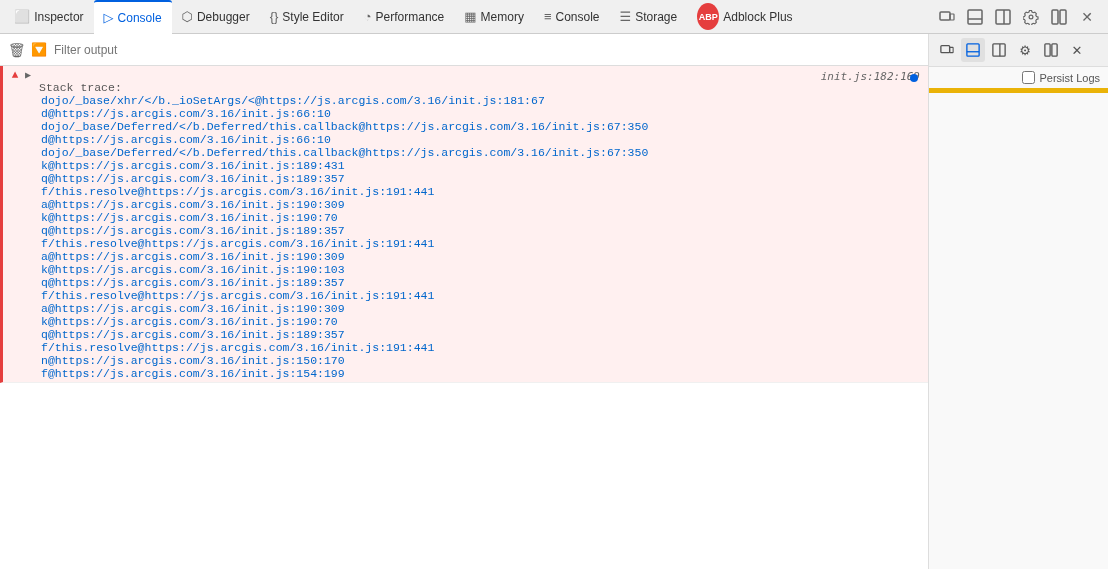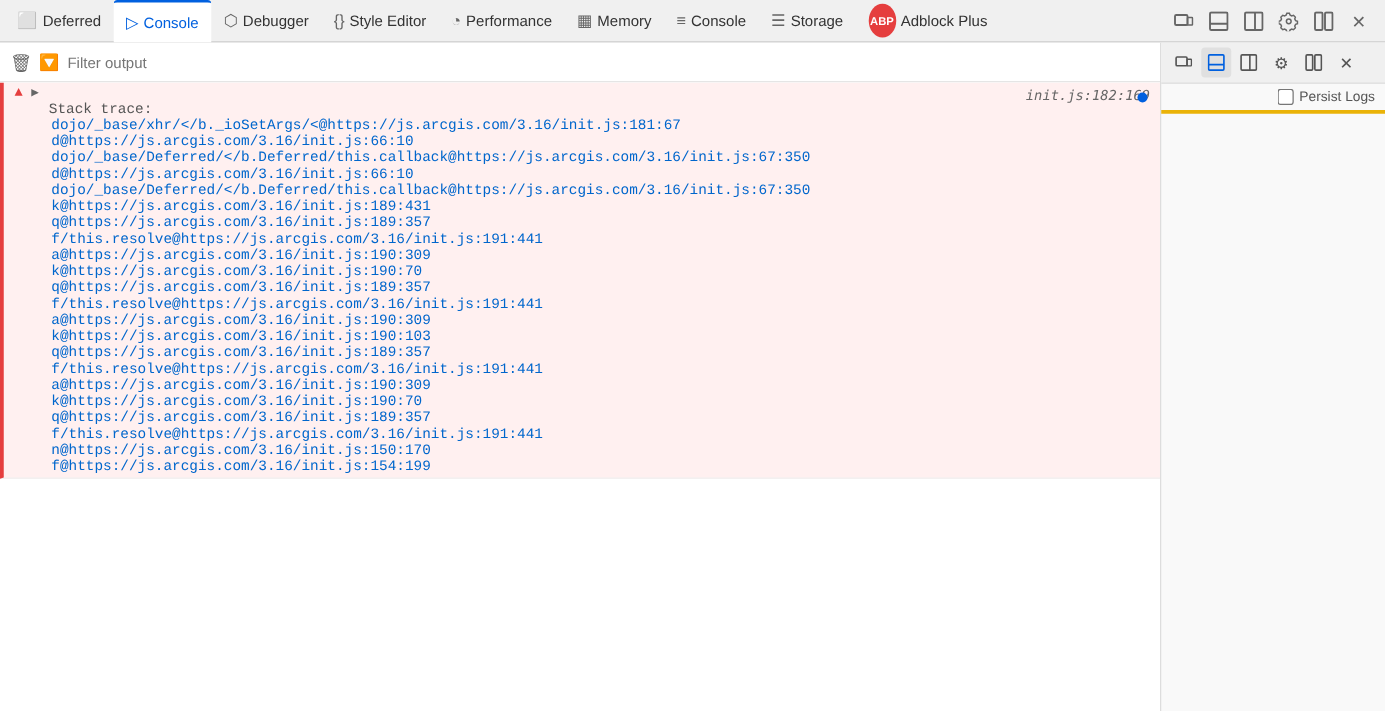--- a/index.html
+++ b/index.html
@@ -256,21 +256,21 @@
     .sidebar-icon-btn.active {
       background: #e0e0e0;
       color: #0060df;
     }
 
     .persist-area {
       display: flex;
       align-items: center;
       justify-content: flex-end;
       padding: 4px 8px;
-      border-bottom: 3px solid #eab308;
+      border-bottom: 5px solid #eab308;
       gap: 4px;
       font-size: 11px;
       color: #555;
     }
 
     .persist-checkbox {
       cursor: pointer;
     }
 
     
@@ -292,21 +292,21 @@
       padding: 0 4px;
     }
   </style>
 </head>
 <body>
 
 <div class="toolbar">
   <div class="toolbar-left">
     <div class="tab-item">
       <span class="tab-icon">⬜</span>
-      <span>Deferred</span>
+      <span>Inspector</span>
     </div>
     <div class="tab-item active">
       <span class="tab-icon">▷</span>
       <span>Console</span>
     </div>
     <div class="tab-item">
       <span class="tab-icon">⬡</span>
       <span>Debugger</span>
     </div>
     <div class="tab-item">

